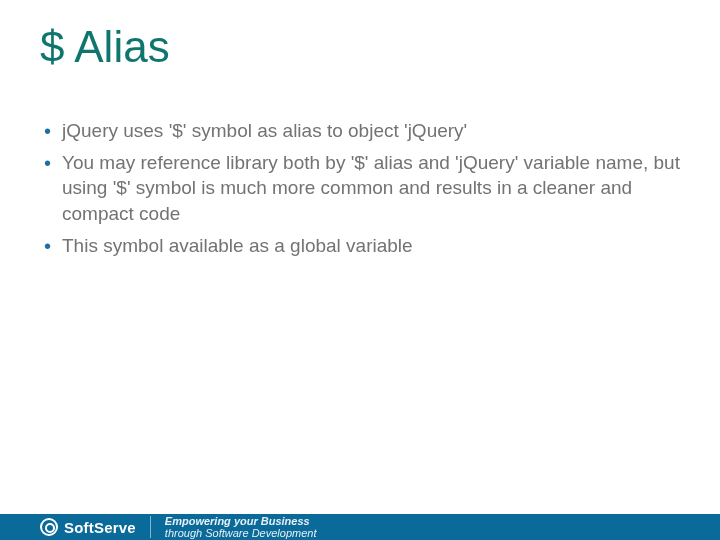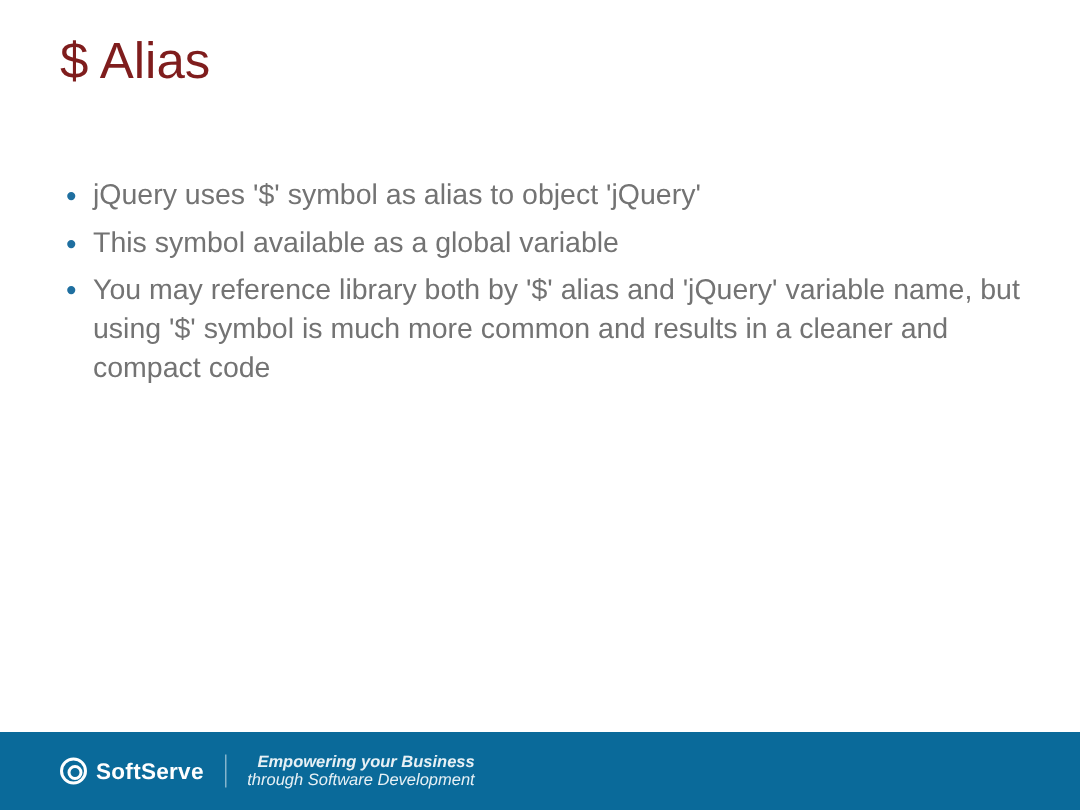--- a/index.html
+++ b/index.html
@@ -1,41 +1,41 @@
 <!DOCTYPE html>
 <html><head>
 <meta charset="utf-8">
 <style>
   * { margin: 0; padding: 0; box-sizing: border-box; }
   html, body { width: 720px; height: 540px; font-family: "Segoe UI", "Helvetica Neue", Arial, sans-serif; background: #fff; color: #333; }
   .slide { position: relative; width: 720px; height: 540px; overflow: hidden; }
-  .title { position: absolute; top: 22px; left: 40px; font-size: 34px; font-weight: 400; color: #7f1d1d; }
+  .title { position: absolute; top: 22px; left: 40px; font-size: 44px; font-weight: 400; color: #0f766e; }
   .bullets { position: absolute; top: 118px; left: 40px; right: 40px; list-style: none; }
   .bullets li { position: relative; padding-left: 22px; margin-bottom: 6px; font-size: 19px; line-height: 1.35; color: #737373; }
   .bullets li::before { content: "•"; position: absolute; left: 4px; top: 0; color: #1f6fa0; font-size: 20px; line-height: 1.35; }
-  .footer { position: absolute; left: 0; right: 0; bottom: 0; height: 52px; background: #0a6a9a; display: flex; align-items: center; padding-left: 40px; color: #fff; text-align: right; }
+  .footer { position: absolute; left: 0; right: 0; bottom: 0; height: 26px; background: #0a6a9a; display: flex; align-items: center; padding-left: 40px; color: #fff; }
   .logo { display: flex; align-items: center; gap: 6px; }
   .logo-mark { width: 18px; height: 18px; border: 2px solid #fff; border-radius: 50%; position: relative; }
   .logo-mark::after { content: ""; position: absolute; left: 3px; top: 3px; width: 6px; height: 6px; border: 2px solid #fff; border-radius: 50%; }
   .logo-text { font-size: 15px; font-weight: 600; letter-spacing: .2px; }
   .divider { width: 1px; height: 22px; background: rgba(255,255,255,.5); margin: 0 14px; }
   .tagline { font-size: 11px; line-height: 1.1; color: rgba(255,255,255,.9); }
   .tagline .line1 { font-style: italic; font-weight: 600; }
   .tagline .line2 { font-weight: 400; font-style: italic; }
 </style>
 </head>
 <body>
 
 <div class="slide">
   <h1 class="title">$ Alias</h1>
 
   <ul class="bullets">
     <li>jQuery uses '$' symbol as alias to object 'jQuery'</li>
+    <li>You may reference library both by '$' alias and 'jQuery' variable name, but using '$' symbol is much more common and results in a cleaner and compact code</li>
     <li>This symbol available as a global variable</li>
-    <li>You may reference library both by '$' alias and 'jQuery' variable name, but using '$' symbol is much more common and results in a cleaner and compact code</li>
   </ul>
 
   <div class="footer">
     <div class="logo">
       <span class="logo-mark"></span>
       <span class="logo-text">SoftServe</span>
     </div>
     <div class="divider"></div>
     <div class="tagline">
       <div class="line1">Empowering your Business</div>

